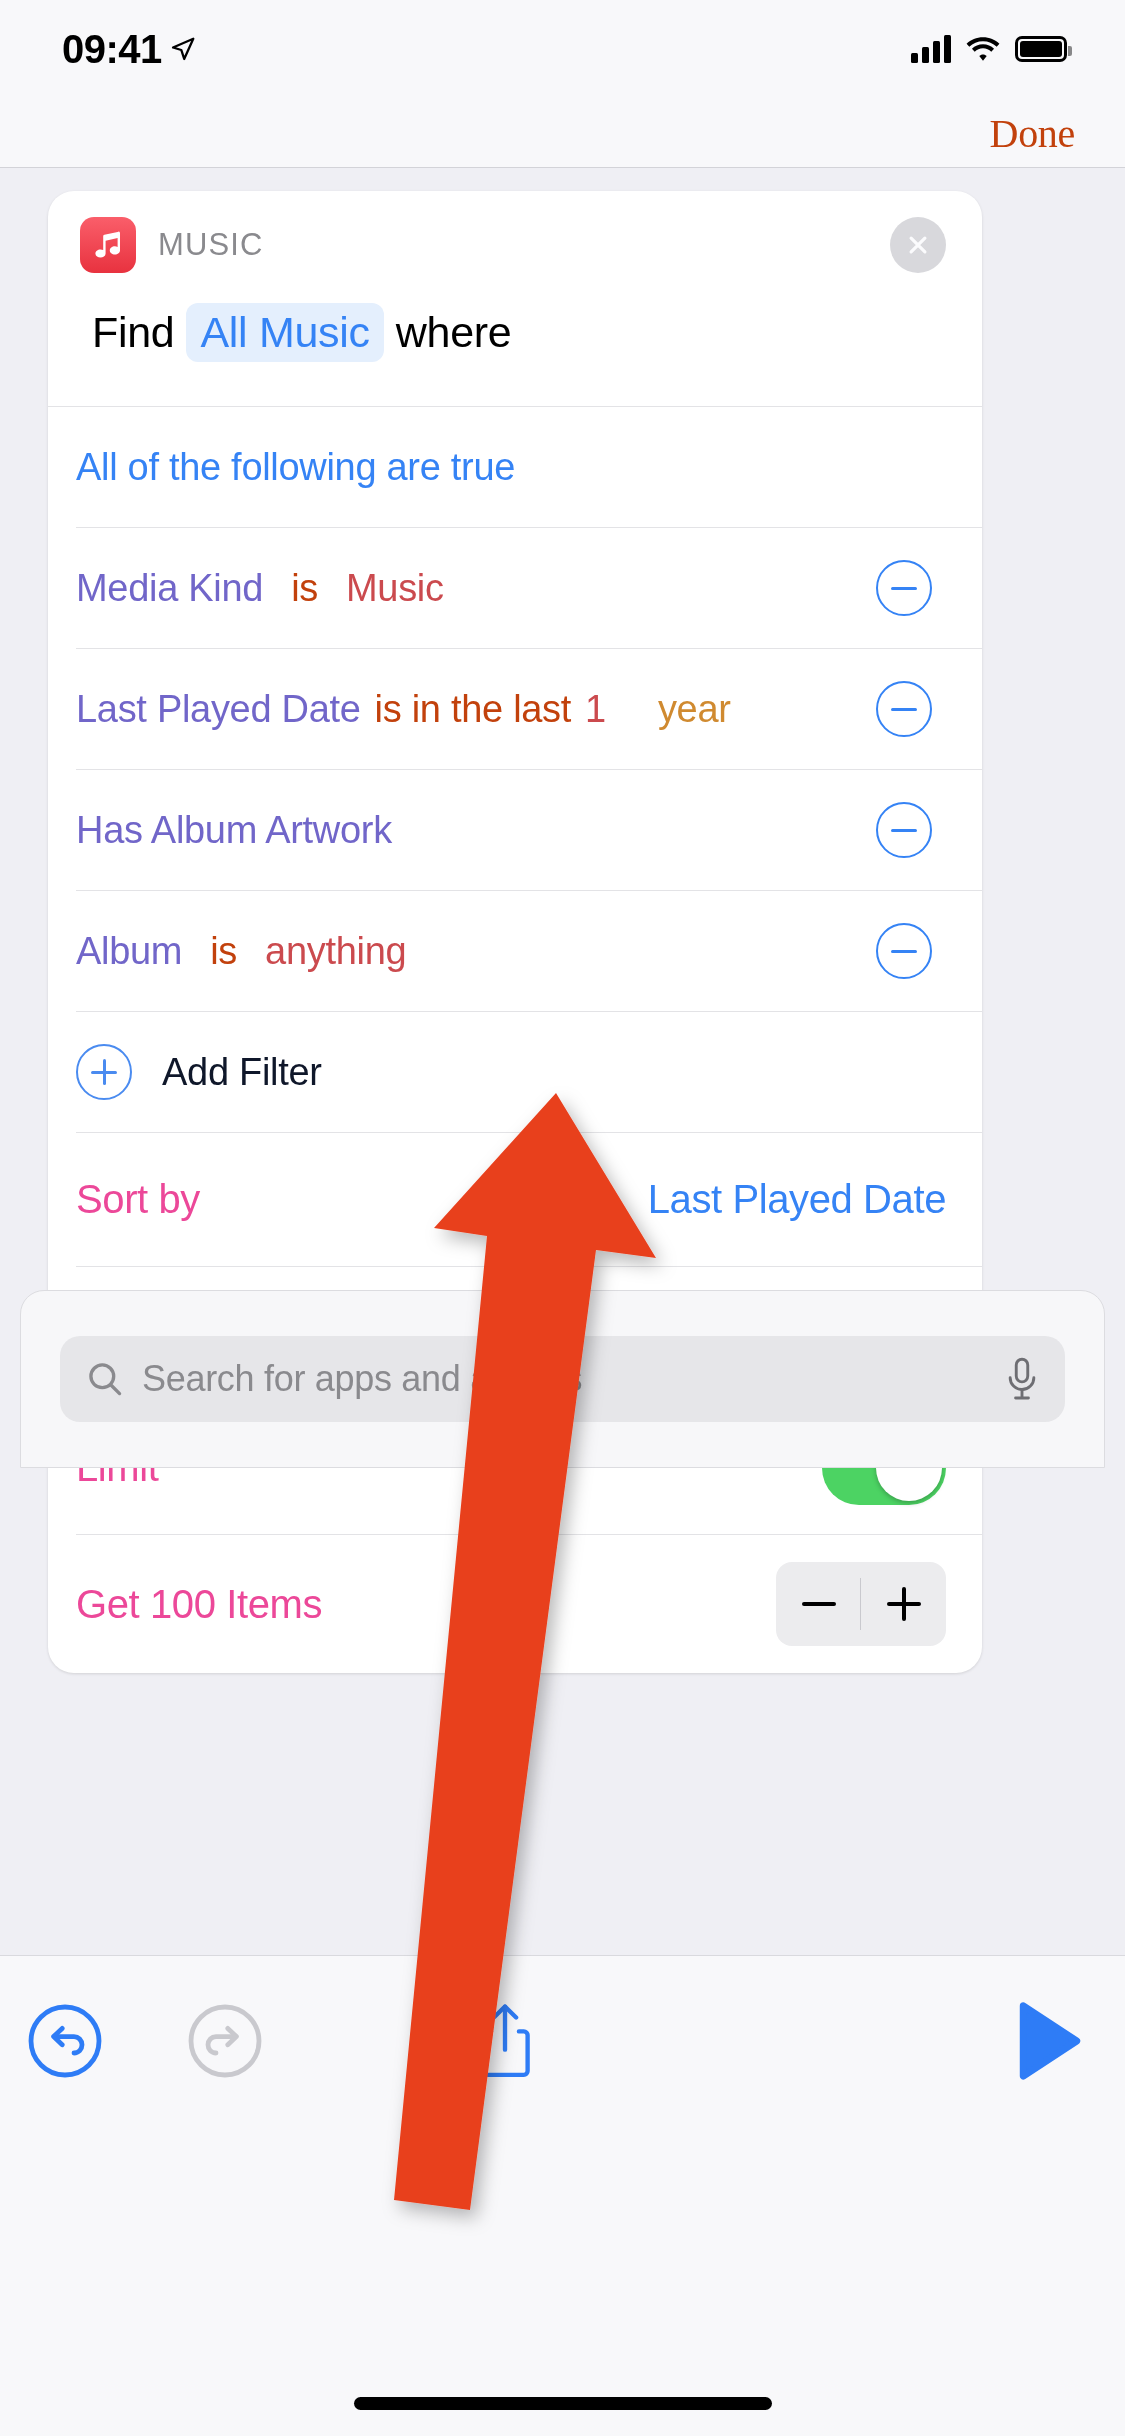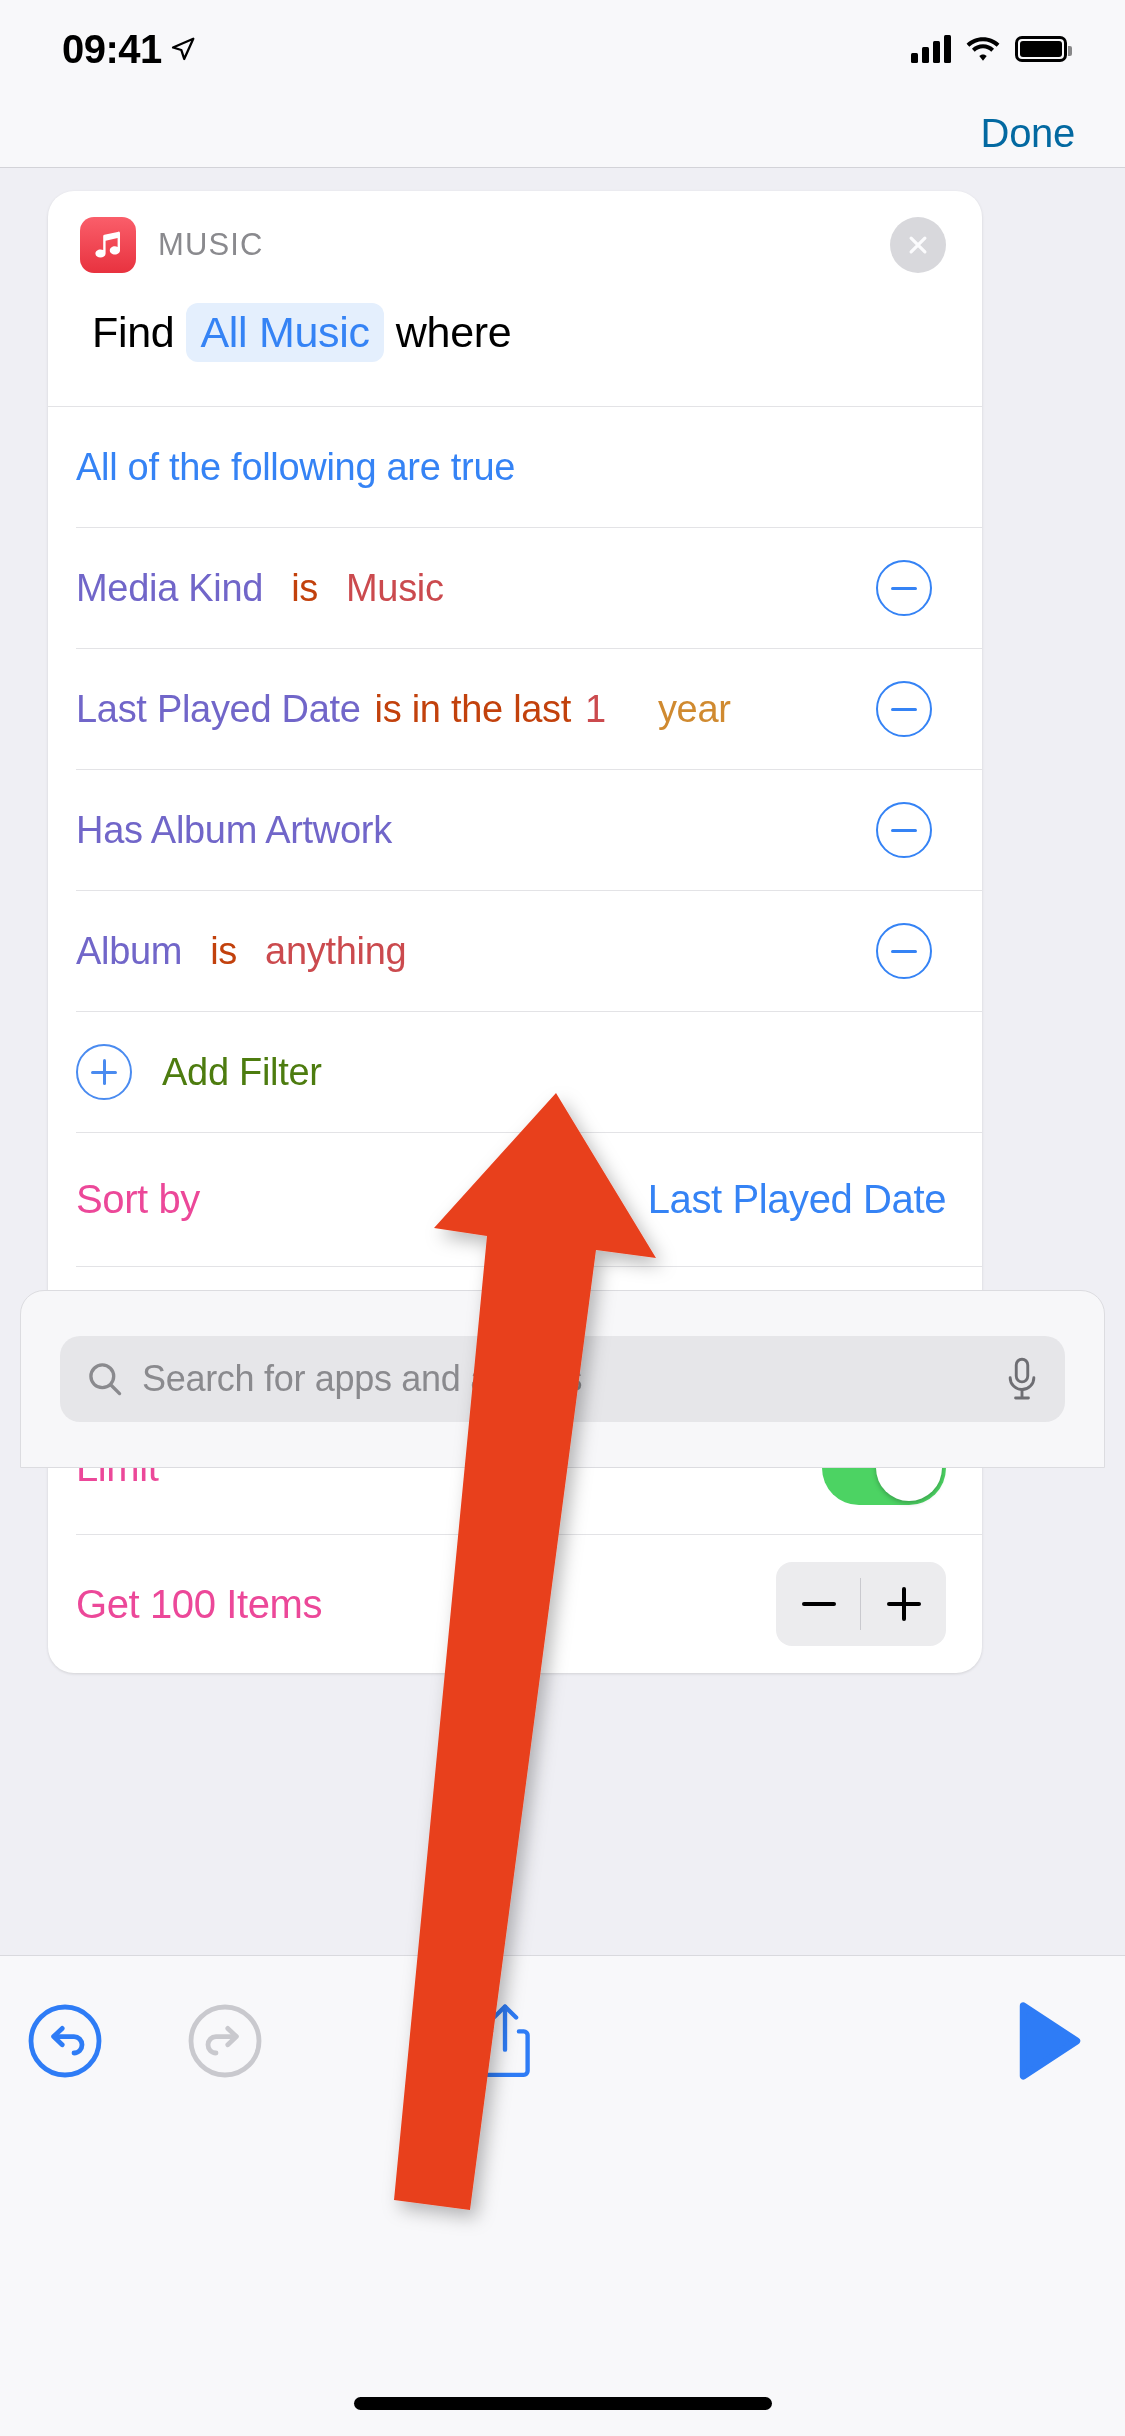--- a/index.html
+++ b/index.html
@@ -43,21 +43,21 @@
   
   .nav-bar{
     position:absolute; top:98px; left:0; width:1125px; height:70px;
     background:#F8F8FA;
     display:flex; align-items:center; justify-content:center;
     border-bottom:1px solid #D3D3D8;
   }
   .nav-title{ font-size:40px; font-weight:bold; color:#000; letter-spacing:-0.4px; }
   .nav-done{
     position:absolute; right:50px; top:50%; transform:translateY(-50%);
-    font-size:40px; color:#0369a1; letter-spacing:-0.3px;
+    font-size:40px; color:#c2410c; letter-spacing:-0.3px;font-family:Liberation Serif, serif;
   }
 
   
   .content{
     position:absolute; top:169px; left:0; width:1125px; height:1786px;
     background:#EFEFF4;
   }
 
   
   .card{
@@ -123,21 +123,21 @@
   }
   .circ-btn .bar-h{ width:26px; height:3px; background:#3583F5; border-radius:2px; }
 
   .addfilter-row{ min-height:120px; display:flex; align-items:center; padding:0 28px; }
   .addfilter-circle{
     width:56px; height:56px; border-radius:50%; border:2.5px solid #4A8BF0;
     display:flex; align-items:center; justify-content:center; position:relative; flex:none;
   }
   .addfilter-circle .bar-h{ width:26px; height:3px; background:#4A8BF0; border-radius:2px; }
   .addfilter-circle .bar-v{ position:absolute; width:3px; height:26px; background:#4A8BF0; border-radius:2px; }
-  .addfilter-label{ margin-left:30px; font-size:38px; color:#4d7c0f; letter-spacing:-0.3px; }
+  .addfilter-label{ margin-left:30px; font-size:38px; color:#0f172a; letter-spacing:-0.3px; }
 
   .setting-row{
     min-height:133px; display:flex; align-items:center; justify-content:space-between;
     padding:0 36px 0 28px;
   }
   .setting-label{ font-size:40px; font-weight:normal; color:#ec4899; letter-spacing:-0.4px; }
   .setting-value{ font-size:40px; color:#3583F5; letter-spacing:-0.4px; }
 
   
   .segmented{

